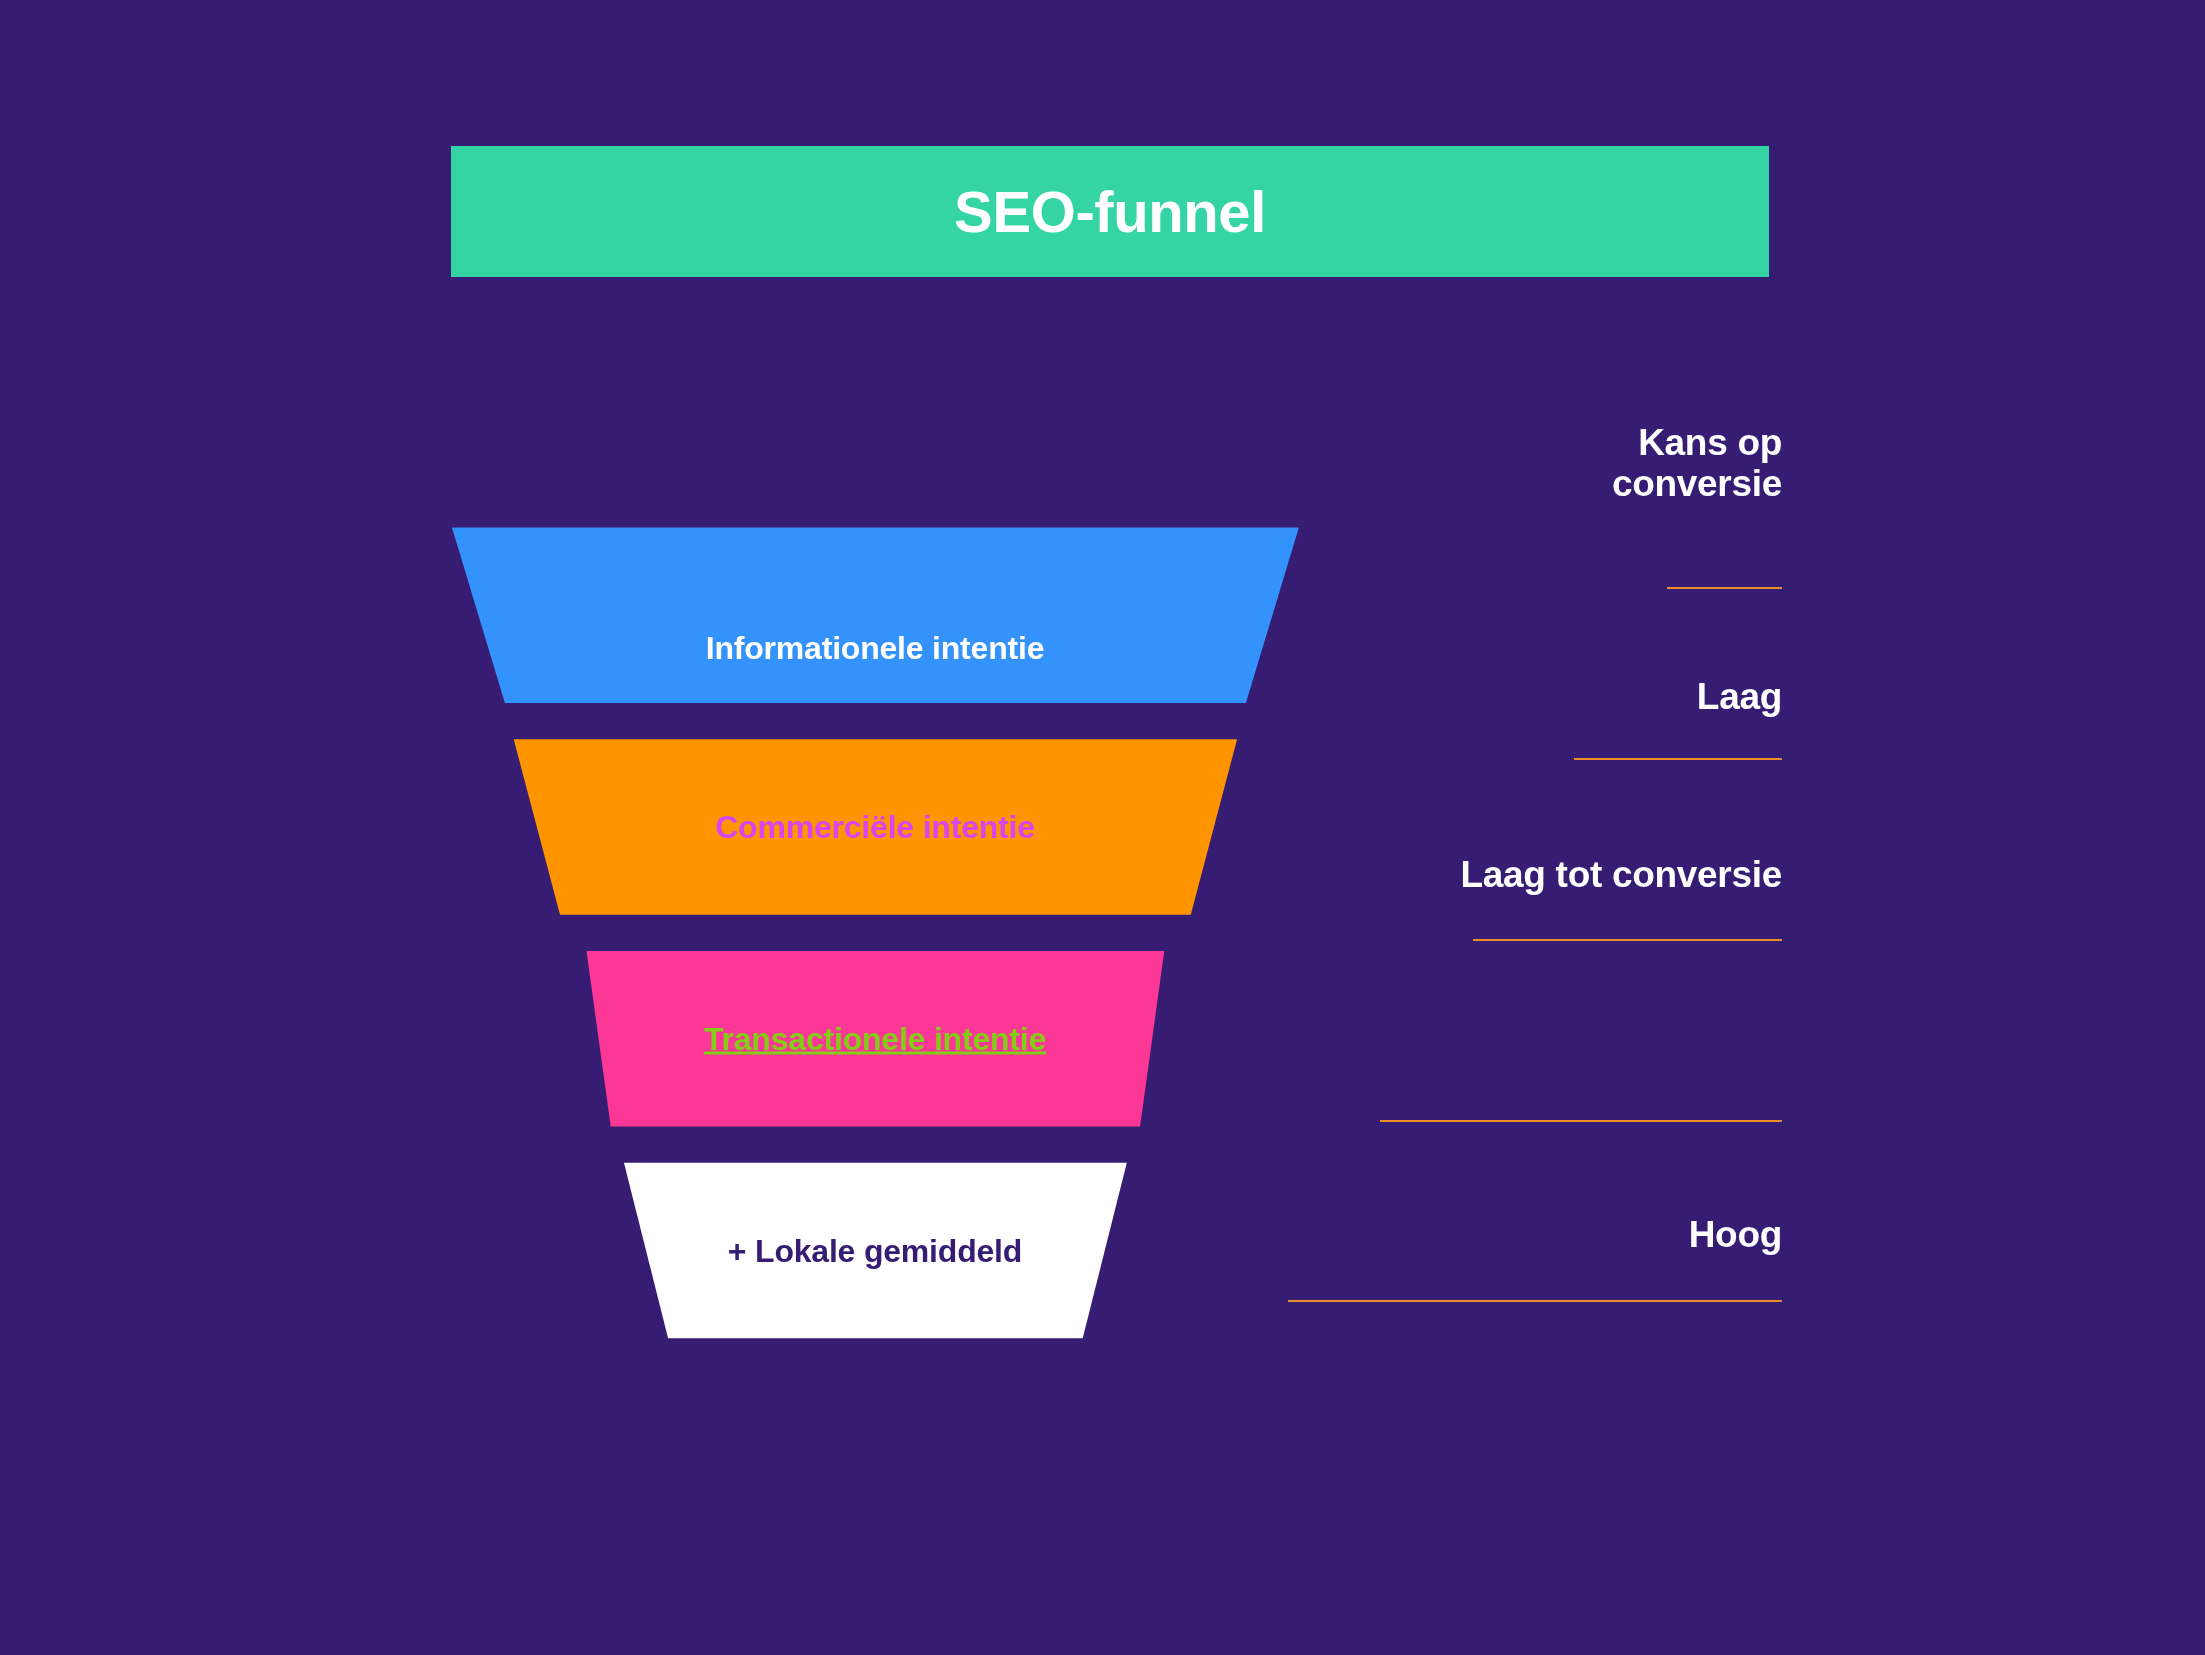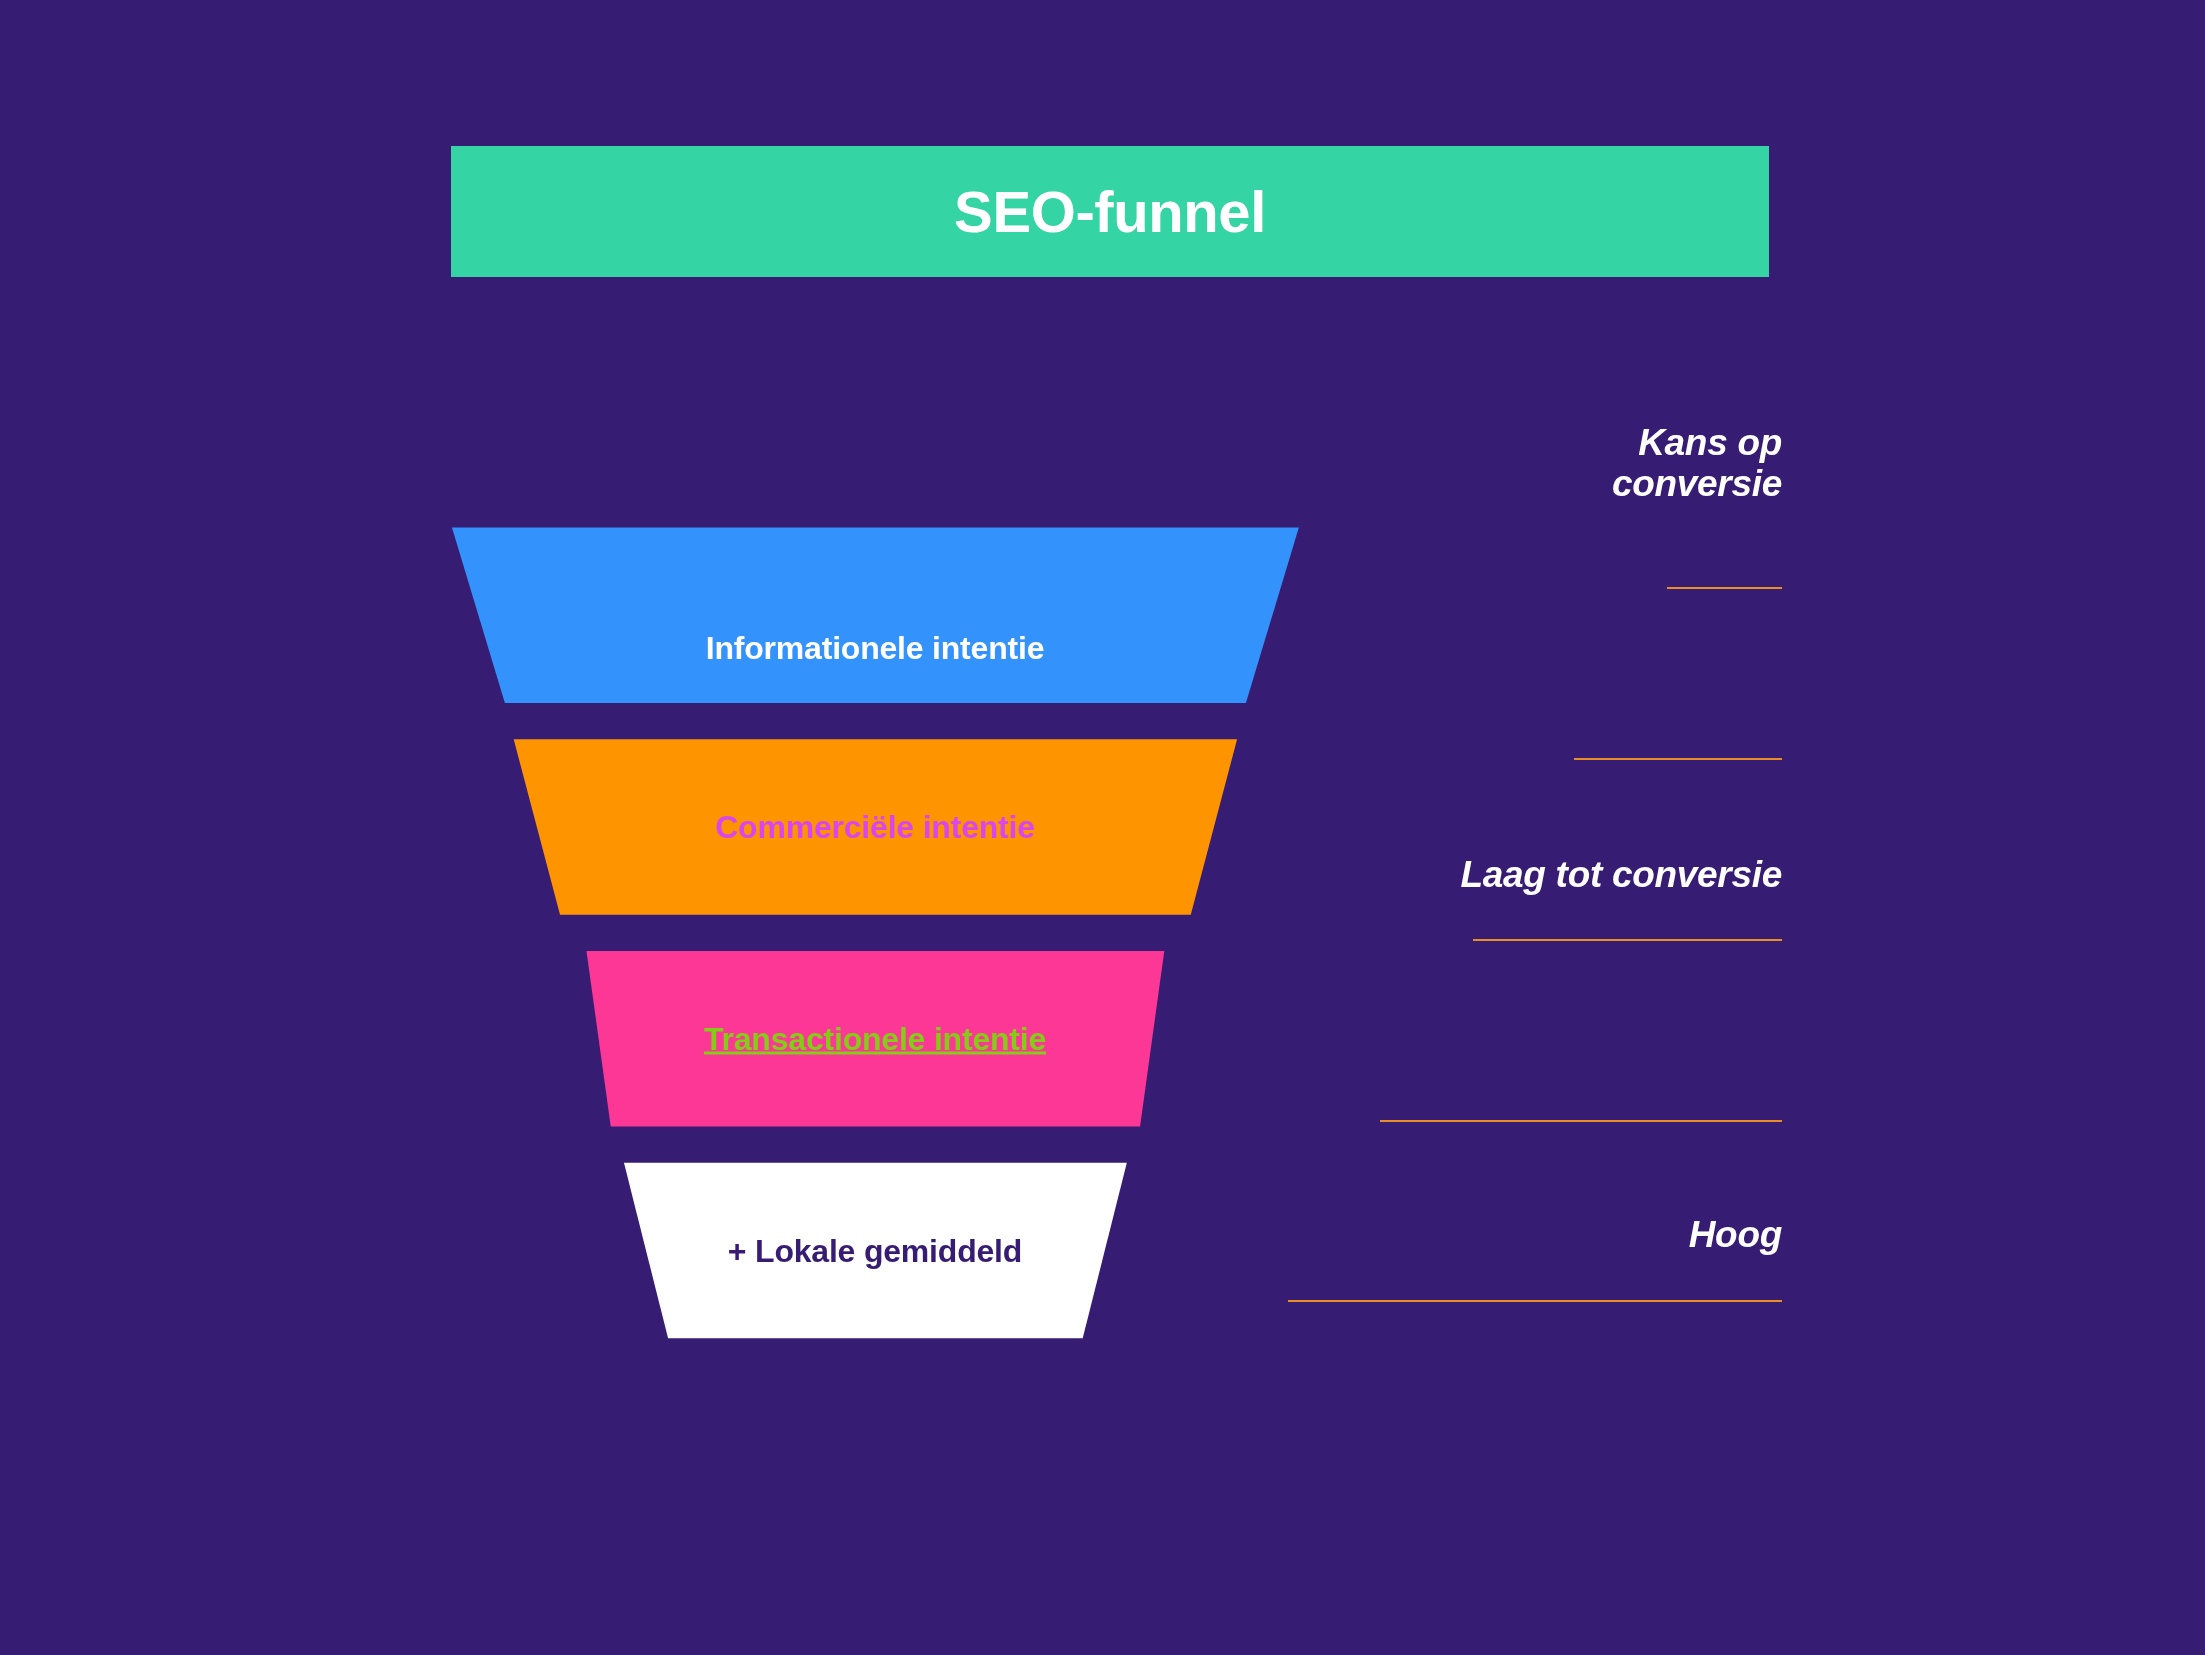--- a/index.html
+++ b/index.html
@@ -65,21 +65,20 @@
   #conv-column {
     position: absolute;
     left: 1217px;
     top: 423px;
     width: 565px;
     height: 935px;
   }
   .conv-item {
     position: absolute;
     width: 100%;
-    font-style: italic;
   }
   .conv-text {
     display: block;
     text-align: right;
     color: #ffffff;
     font-size: 37px;
     font-weight: bold;
     line-height: 1.1;
     letter-spacing: -0.3px;
     white-space: pre-line;
@@ -113,20 +112,23 @@
       <div class="seg-label" style="left: 875px; top: 1039px; color: #84cc16; text-decoration: underline;">Transactionele intentie</div>
       <div class="seg-label" style="left: 875px; top: 1251px; color: rgb(54, 28, 114);">+ Lokale gemiddeld</div>
     </div>
 
   <div id="conv-column">
       <div class="conv-item" style="top: 0px;">
         <span class="conv-text">Kans op
 conversie</span>
       </div>
       <div class="conv-rule" style="top: 164px; left: 450px; right: 0px; border-top-color: rgb(233, 141, 37);"></div>
+      <div class="conv-item" style="top: 254px;">
+        <span class="conv-text">Laag</span>
+      </div>
       <div class="conv-rule" style="top: 335px; left: 357px; right: 0px; border-top-color: rgb(233, 141, 37);"></div>
       <div class="conv-item" style="top: 432px;">
         <span class="conv-text">Laag tot conversie</span>
       </div>
       <div class="conv-rule" style="top: 516px; left: 256px; right: 0px; border-top-color: rgb(233, 141, 37);"></div>
       <div class="conv-rule" style="top: 697px; left: 163px; right: 0px; border-top-color: rgb(233, 141, 37);"></div>
       <div class="conv-item" style="top: 792px;">
         <span class="conv-text">Hoog</span>
       </div>
       <div class="conv-rule" style="top: 877px; left: 71px; right: 0px; border-top-color: rgb(233, 141, 37);"></div>

